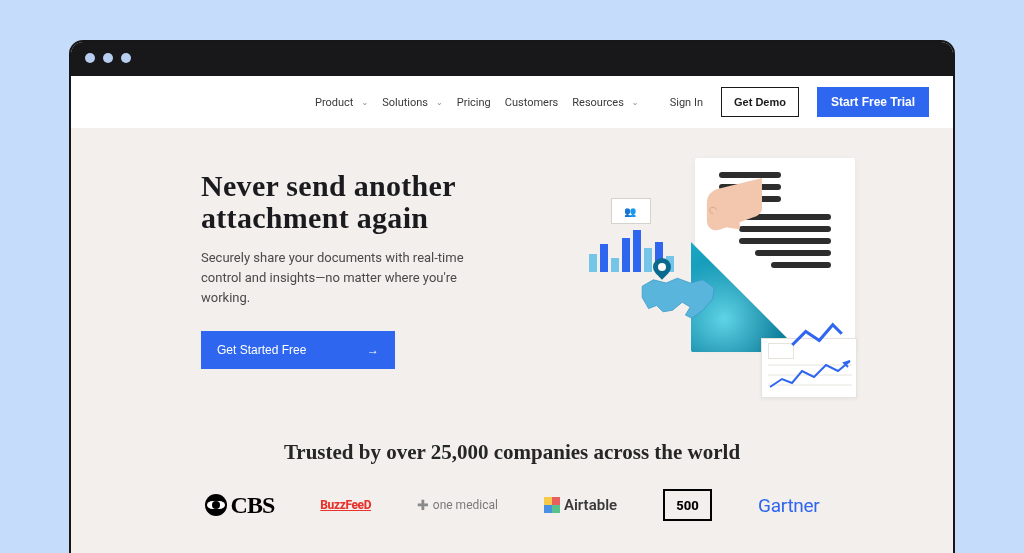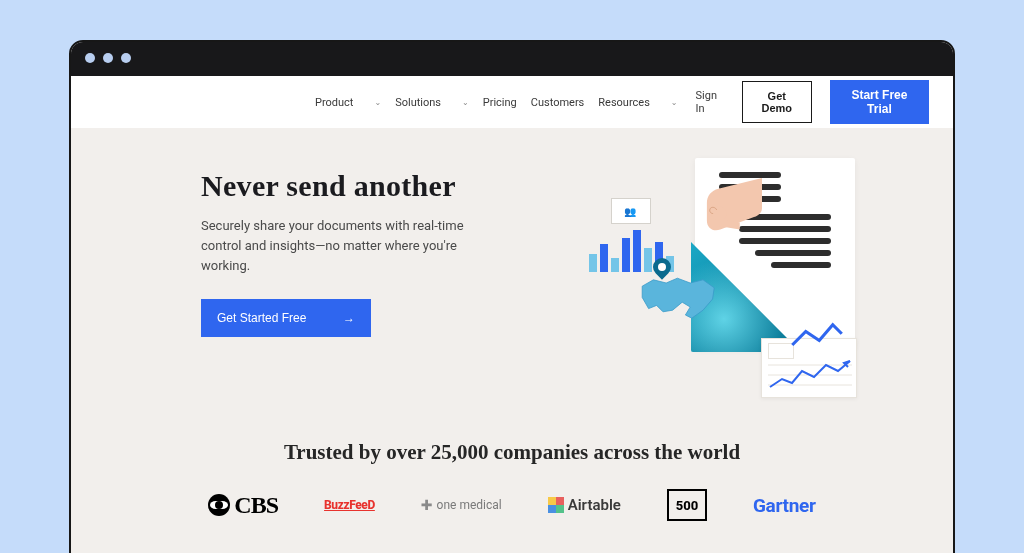--- a/index.html
+++ b/index.html
@@ -29,21 +29,21 @@
     background: #fff;
     display: flex;
     align-items: center;
     justify-content: flex-end;
     padding: 0 24px;
     gap: 18px;
     font-size: 11px;
     color: #3a3a3a;
   }
   .nav-left { display: flex; align-items: center; gap: 14px; margin-right: auto; margin-left: 220px; }
-  .nav-item { display: inline-flex; align-items: center; gap: 21px; cursor: pointer; }
+  .nav-item { display: inline-flex; align-items: center; gap: 8px; cursor: pointer; }
   .caret { font-size: 8px; color: #8a8a8a; }
   .signin { font-size: 11px; cursor: pointer; }
   .btn-outline {
     border: 1px solid #1a1a1a; background: #fff; color: #1a1a1a;
     font-size: 11px; font-weight: 600; padding: 8px 12px; cursor: pointer;
   }
   .btn-primary {
     border: none; background: #2f66ef; color: #fff;
     font-size: 12px; font-weight: 600; padding: 8px 14px; cursor: pointer;
   }
@@ -60,21 +60,21 @@
     font-family: Georgia, "Times New Roman", serif;
     font-size: 30px; line-height: 1.07; letter-spacing: .3px;
     color: #1b1b1f; font-weight: 600;
   }
   .hero-sub {
     margin-top: 14px; font-size: 13px; line-height: 1.55; color: #4a4a4a; max-width: 300px;
   }
   .cta-btn {
     margin-top: 22px; display: inline-flex; align-items: center; justify-content: space-between;
     background: #2f66ef; color: #fff; font-size: 12px; font-weight: 500;
-    padding: 12px 16px; width: 170px; border: none; cursor: pointer; text-align: center;
+    padding: 12px 16px; width: 194px; border: none; cursor: pointer; text-align: center;
   }
   .cta-btn .arrow { font-size: 12px; }
   .fineprint { margin-top: 10px; font-size: 9px; color: #9a948b; }
 
   .hero-right { flex: 1; position: relative; }
   
   .doc-card {
     position: absolute; right: 42px; top: -12px;
     width: 160px; height: 190px; background: #fff;
     border-radius: 2px;
@@ -158,23 +158,23 @@
   .logo-one .plus{ font-size:14px; color:#8a8a8a; }
 
   .logo-air { font-size:15px; font-weight:600; color:#3a3a3a; display:flex; align-items:center; gap:4px; }
   .air-mark { width:16px; height:16px; position:relative; }
   .air-mark span{ position:absolute; width:8px; height:8px; }
   .air-mark .a{ left:0; top:0; background:#f7c948; }
   .air-mark .b{ left:8px; top:0; background:#e8605e; }
   .air-mark .c{ left:0; top:8px; background:#4a90e2; }
   .air-mark .d{ left:8px; top:8px; background:#54c28a; }
 
-  .logo-500 { width:40px; height:32px; border:2px solid #000; display:flex; align-items:center; justify-content:center; font-weight:800; font-size:13px; }
-
-  .logo-gart { font-weight:700; font-size:19px; color:#2f66ef; letter-spacing:-.3px; }
+  .logo-500 { width:49px; height:32px; border:2px solid #000; display:flex; align-items:center; justify-content:center; font-weight:800; font-size:13px; }
+
+  .logo-gart { font-weight:400; font-size:19px; color:#2f66ef; letter-spacing:-.3px; }
 </style>
 </head>
 <body>
 
 <div class="browser-frame">
 
   <div class="titlebar">
     <div class="tb-dot"></div>
     <div class="tb-dot"></div>
     <div class="tb-dot"></div>
@@ -203,20 +203,21 @@
     </div>
     <span class="signin">Sign In</span>
     <button class="btn-outline">Get Demo</button>
     <button class="btn-primary">Start Free Trial</button>
   </nav>
 
   <section class="hero">
     <div class="hero-left">
       <h1 class="hero-title">
         <span>Never send another</span><br>
+        <span>attachment again</span>
       </h1>
       <p class="hero-sub">Securely share your documents with real-time control and insights—no matter where you're working.</p>
       <button class="cta-btn">
         <span>Get Started Free</span>
         <span class="arrow">→</span>
       </button>
     </div>
 
     <div class="hero-right">
 

